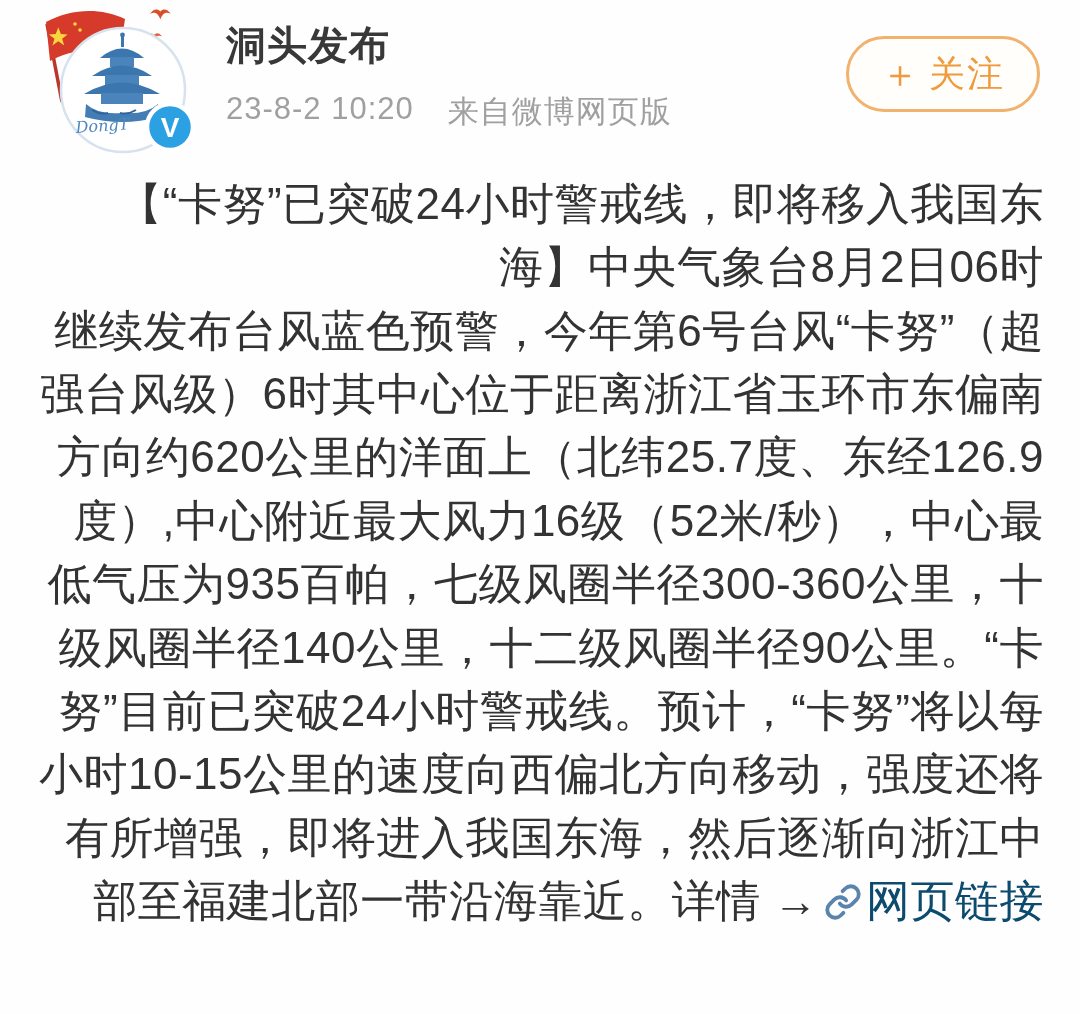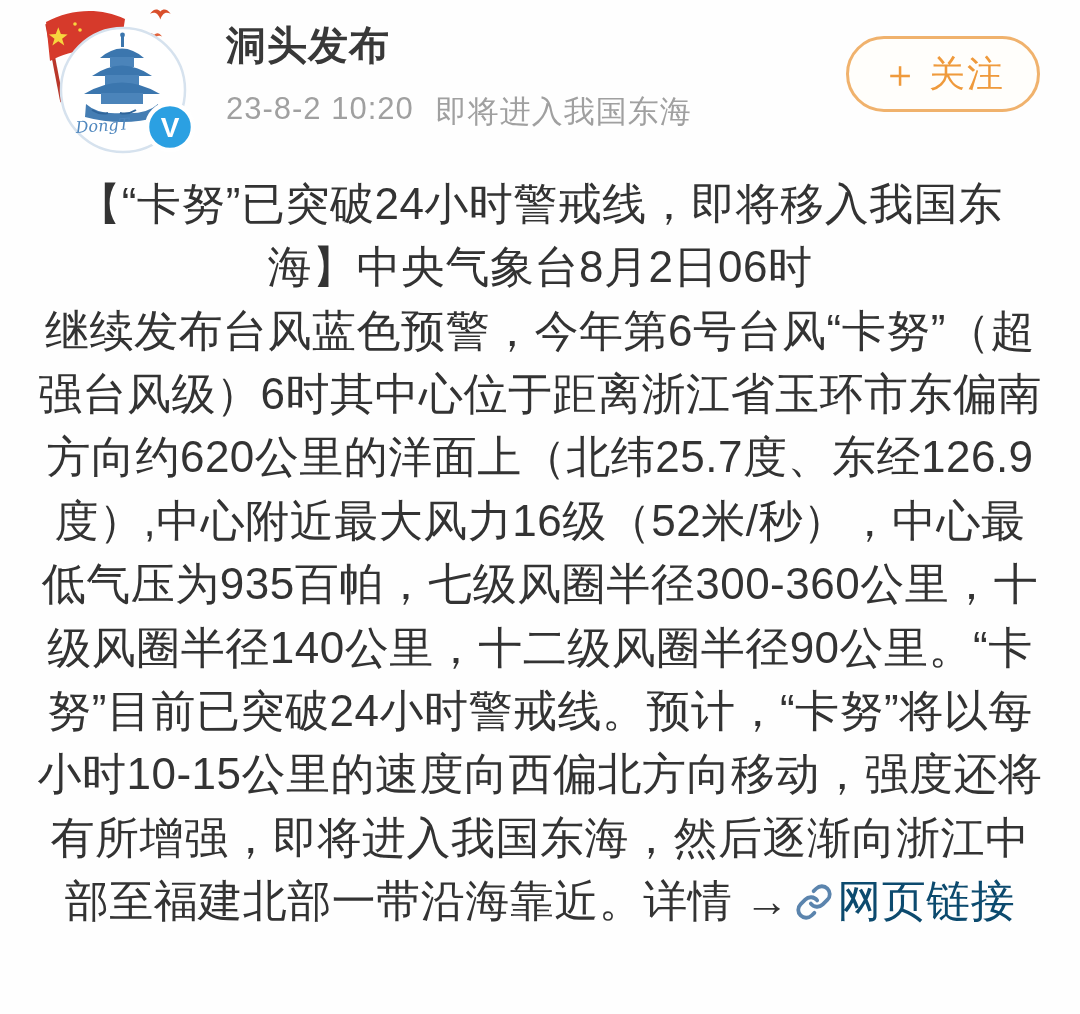--- a/index.html
+++ b/index.html
@@ -38,21 +38,21 @@
     color: #383838;
     letter-spacing: 1px;
     cursor: pointer;
   }
   .meta {
     margin-top: 18px;
     font-size: 31px;
     color: #a0a0a0;
     letter-spacing: 1px;
     display: flex;
-    gap: 22px;
+    gap: 34px;
     white-space: nowrap;
   }
   .follow-btn {
     margin-left: auto;
     margin-top: 30px;
     height: 70px;
     padding: 0 32px;
     display: flex;
     align-items: center;
     gap: 8px;
@@ -70,21 +70,21 @@
     font-weight: 400;
   }
   
   .post {
     padding: 6px 36px 0 36px;
     font-size: 44px;
     line-height: 1.44;
     color: #333333;
     letter-spacing: 0.5px;
   }
-  .post .para { text-align: center; }
+  .post .para { text-align: right; }
   .weblink {
     color: #0c4a6e;
     text-decoration: none;
     cursor: pointer;
     white-space: nowrap;
   }
   .weblink svg {
     vertical-align: -5px;
     margin: 0 4px 0 6px;
   }
@@ -134,21 +134,21 @@
           <circle cx="144" cy="121" r="23" fill="#2ba0e2" stroke="#ffffff" stroke-width="4.5"></circle>
           <text x="144" y="131" text-anchor="middle" font-size="28" font-weight="bold" font-family="Liberation Sans, sans-serif" fill="#ffffff">V</text>
         </g>
       </svg>
     </div>
 
     <div class="id-block">
       <div class="username">洞头发布</div>
       <div class="meta">
         <span>23-8-2 10:20</span>
-        <span>即将进入我国东海</span>
+        <span>来自微博网页版</span>
       </div>
     </div>
 
     <div class="follow-btn">
       <span class="plus">＋</span>
       <span>关注</span>
     </div>
   </div>
 
   <div class="post">

